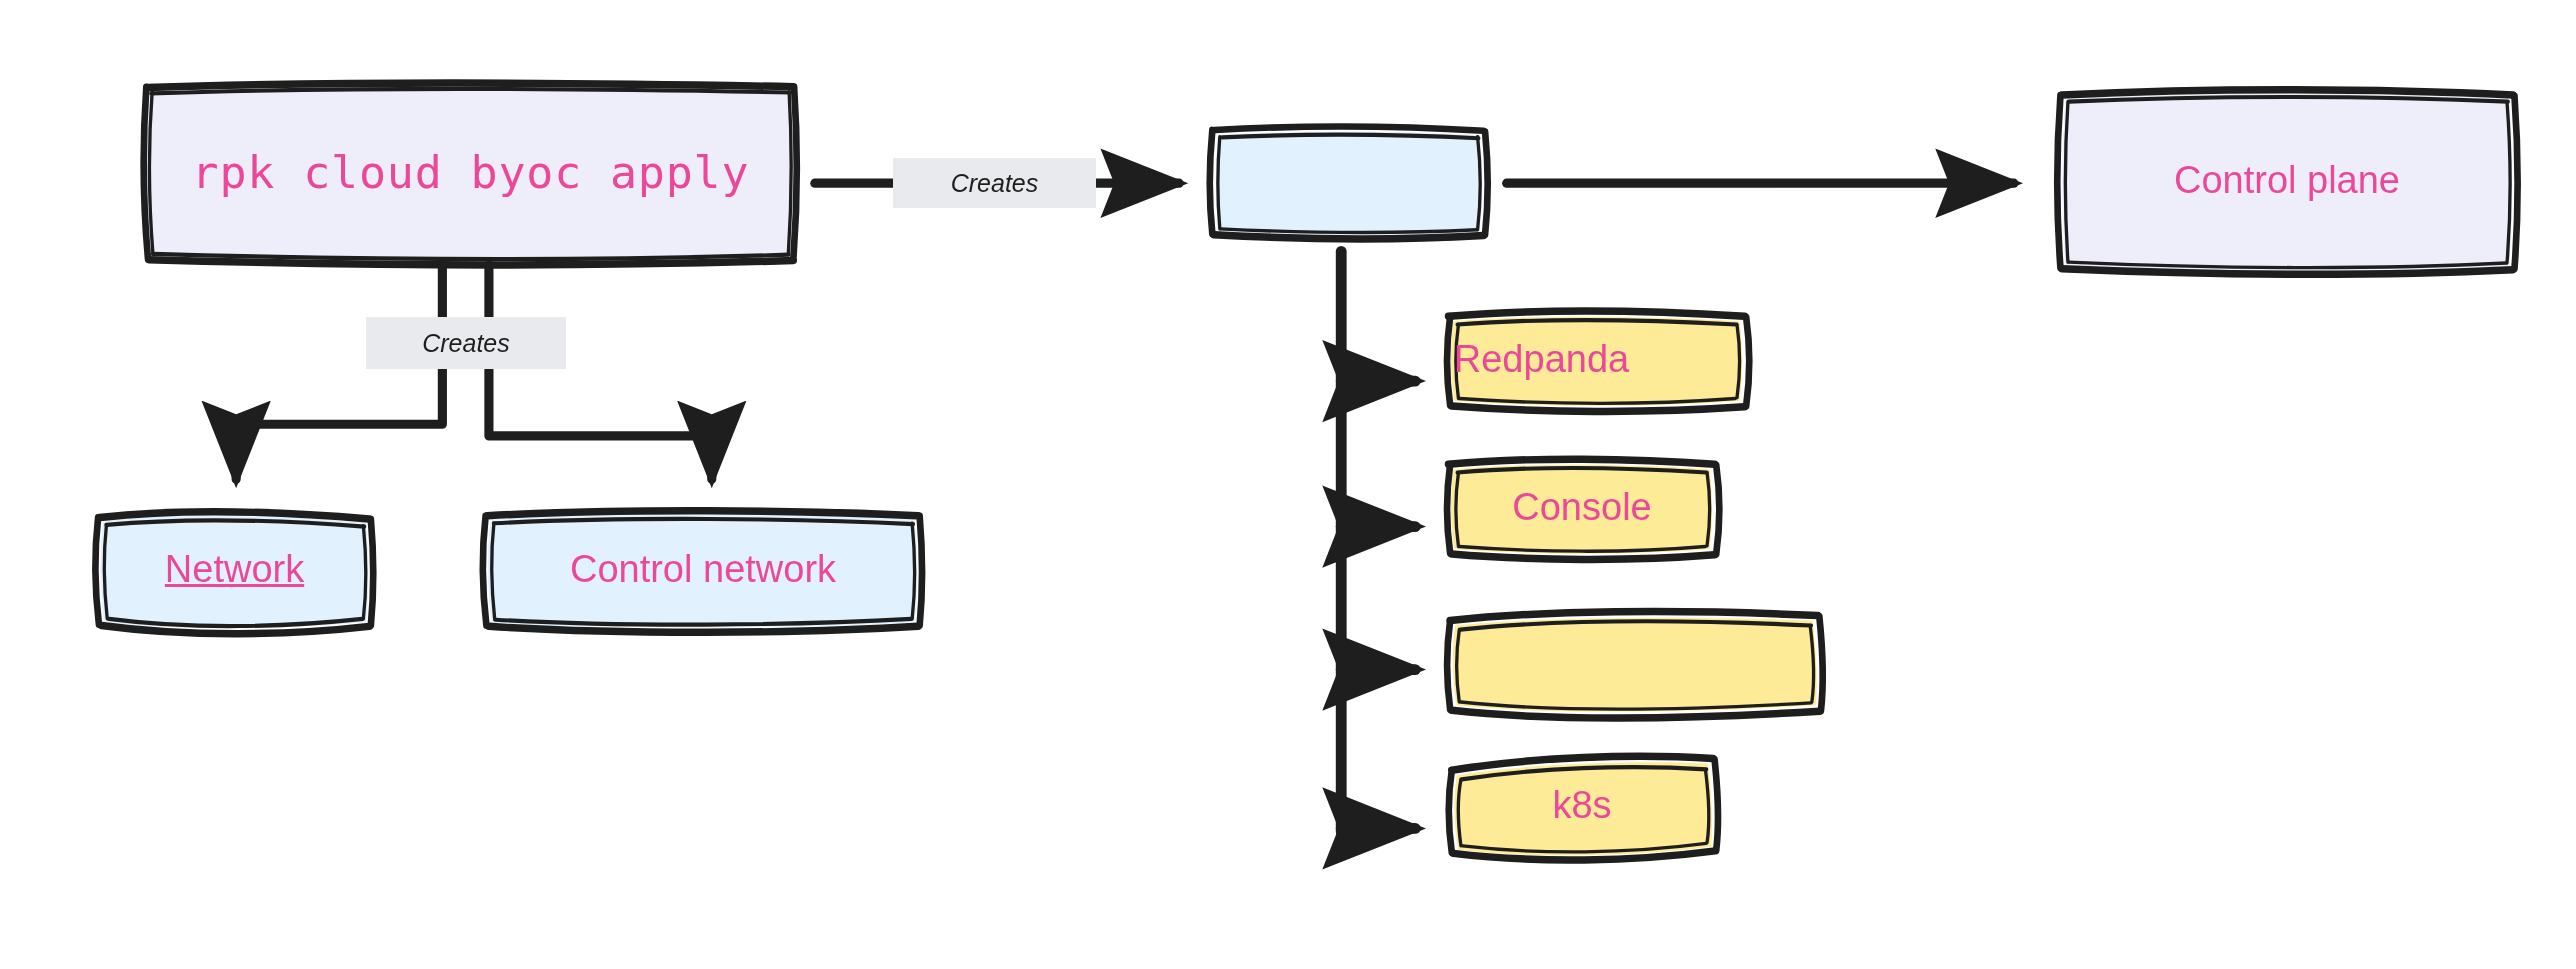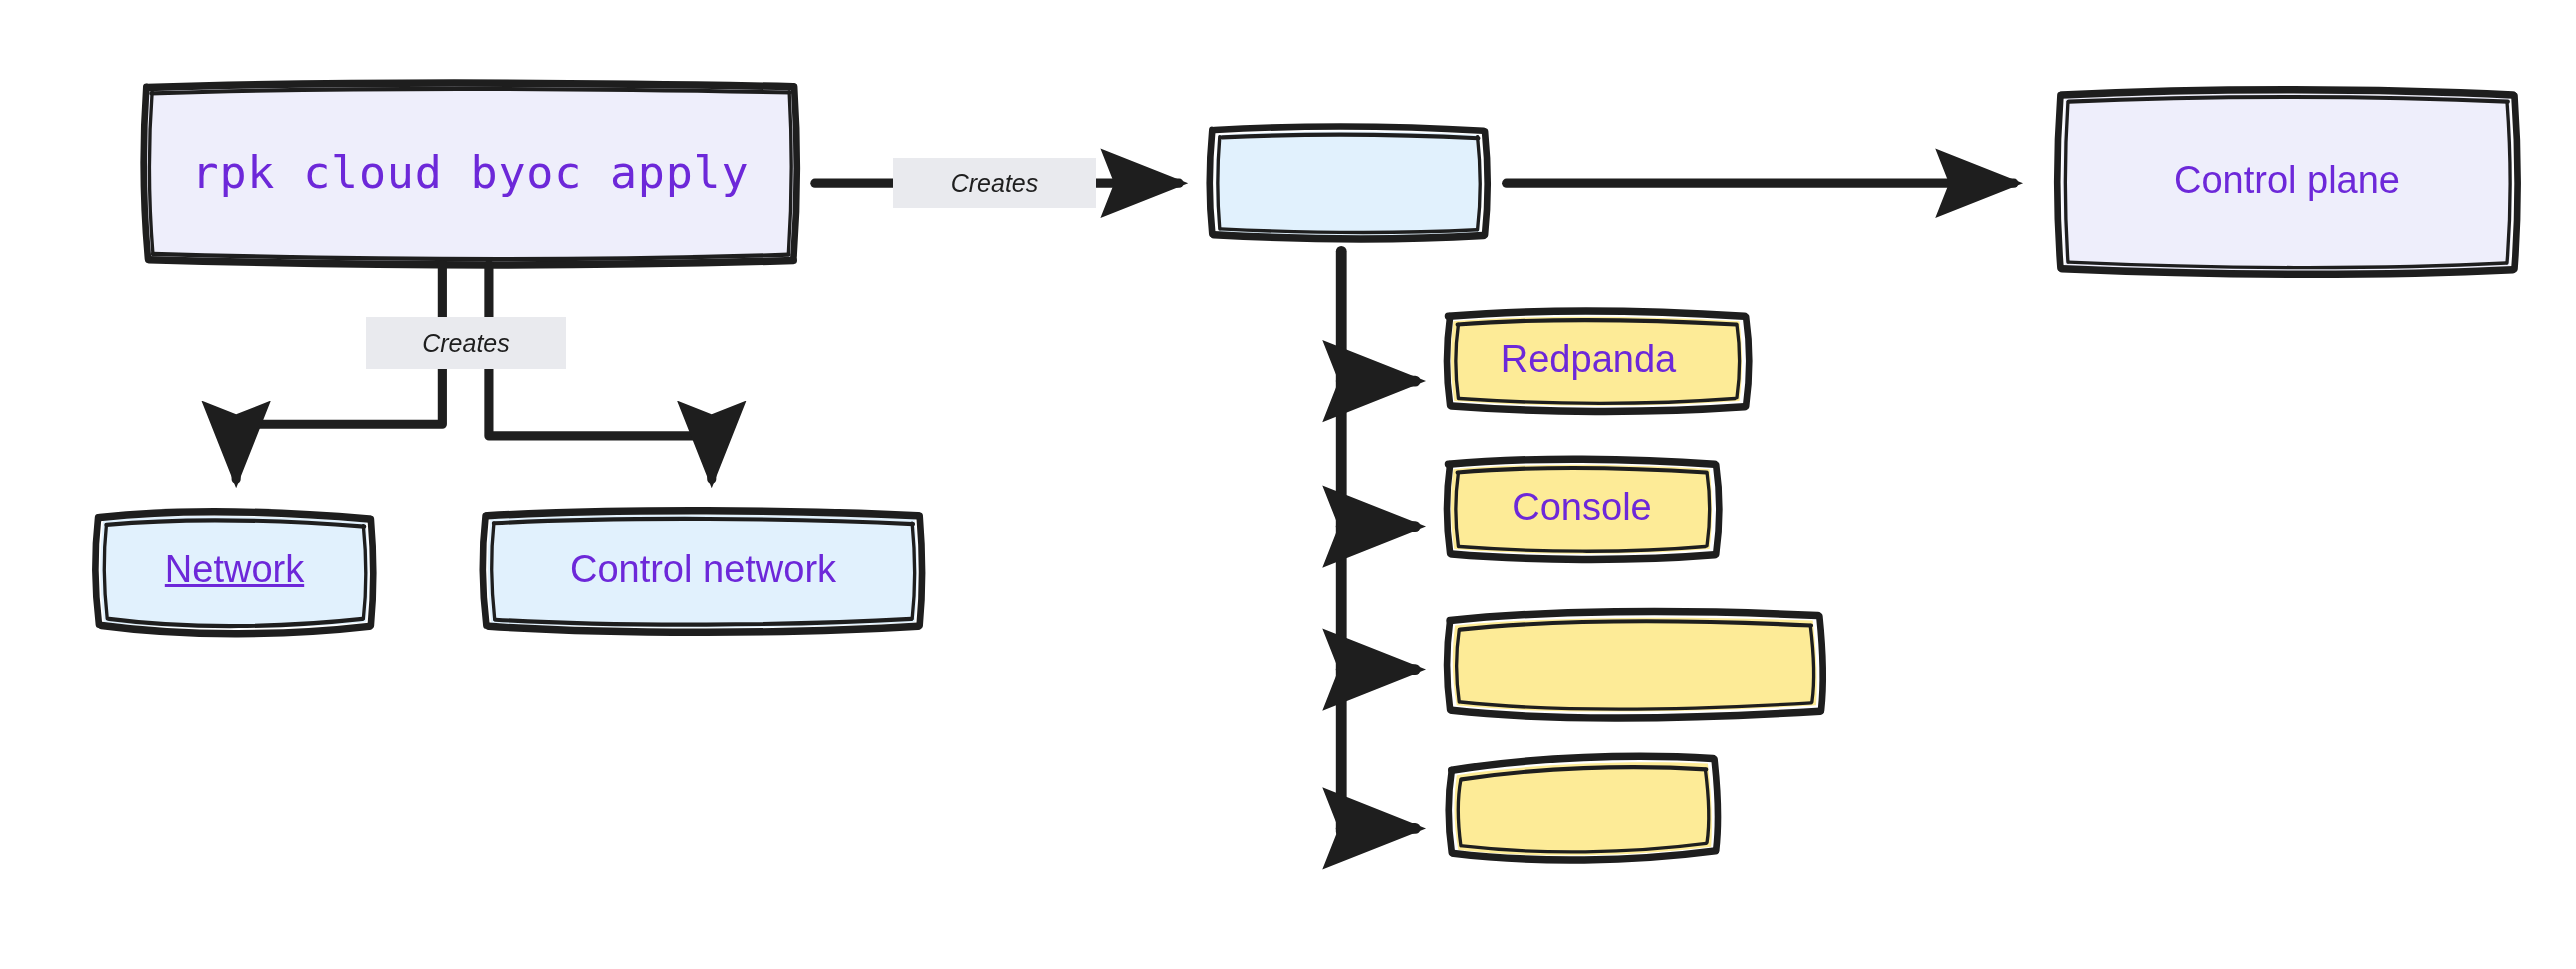--- a/index.html
+++ b/index.html
@@ -25,21 +25,21 @@
     top: 0;
     width: 2576px;
     height: 970px;
   }
   .node {
     position: absolute;
     display: flex;
     align-items: center;
     justify-content: center;
     box-sizing: border-box;
-    color: #6d28d9;
+    color: #ec4899;
     text-align: center;
     line-height: 1.25;
     user-select: none;
   }
   .node-label {
     display: block;
     white-space: nowrap;
   }
   .mono .node-label {
     font-family: "DejaVu Sans Mono", "Liberation Mono", monospace;
@@ -233,29 +233,32 @@
   </div>
 
   <div class="node sans" style="left:98px; top:516px; width:273px; height:108px;text-decoration:underline;">
     <span class="node-label">Network</span>
   </div>
 
   <div class="node sans" style="left:486px; top:514px; width:434px; height:111px;">
     <span class="node-label">Control network</span>
   </div>
 
-  <div class="node sans" style="left:1439px; top:314px; width:299px; height:91px;">
+  <div class="node sans" style="left:1392px; top:314px; width:299px; height:91px;">
     <span class="node-label">Redpanda</span>
   </div>
 
   <div class="node sans" style="left:1448px; top:462px; width:268px; height:91px;">
     <span class="node-label">Console</span>
   </div>
 
 
+  <div class="node sans" style="left:1448px; top:760px; width:268px; height:91px;">
+    <span class="node-label">k8s</span>
+  </div>
 
   <div class="edge-label" style="left:893px; top:158px; width:203px; height:50px;">
     <span>Creates</span>
   </div>
 
   <div class="edge-label" style="left:366px; top:317px; width:200px; height:52px;">
     <span>Creates</span>
   </div>
 
 </div>

